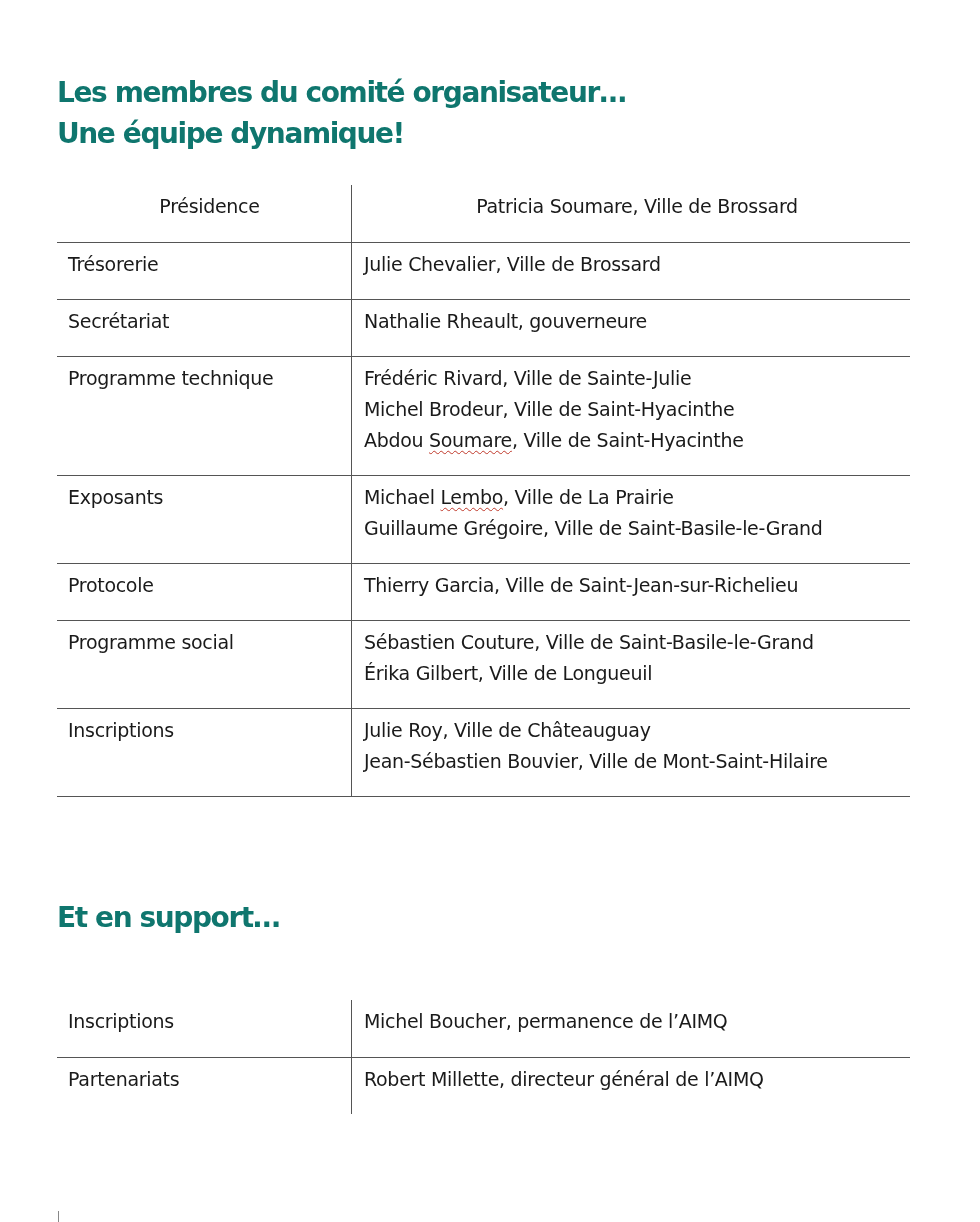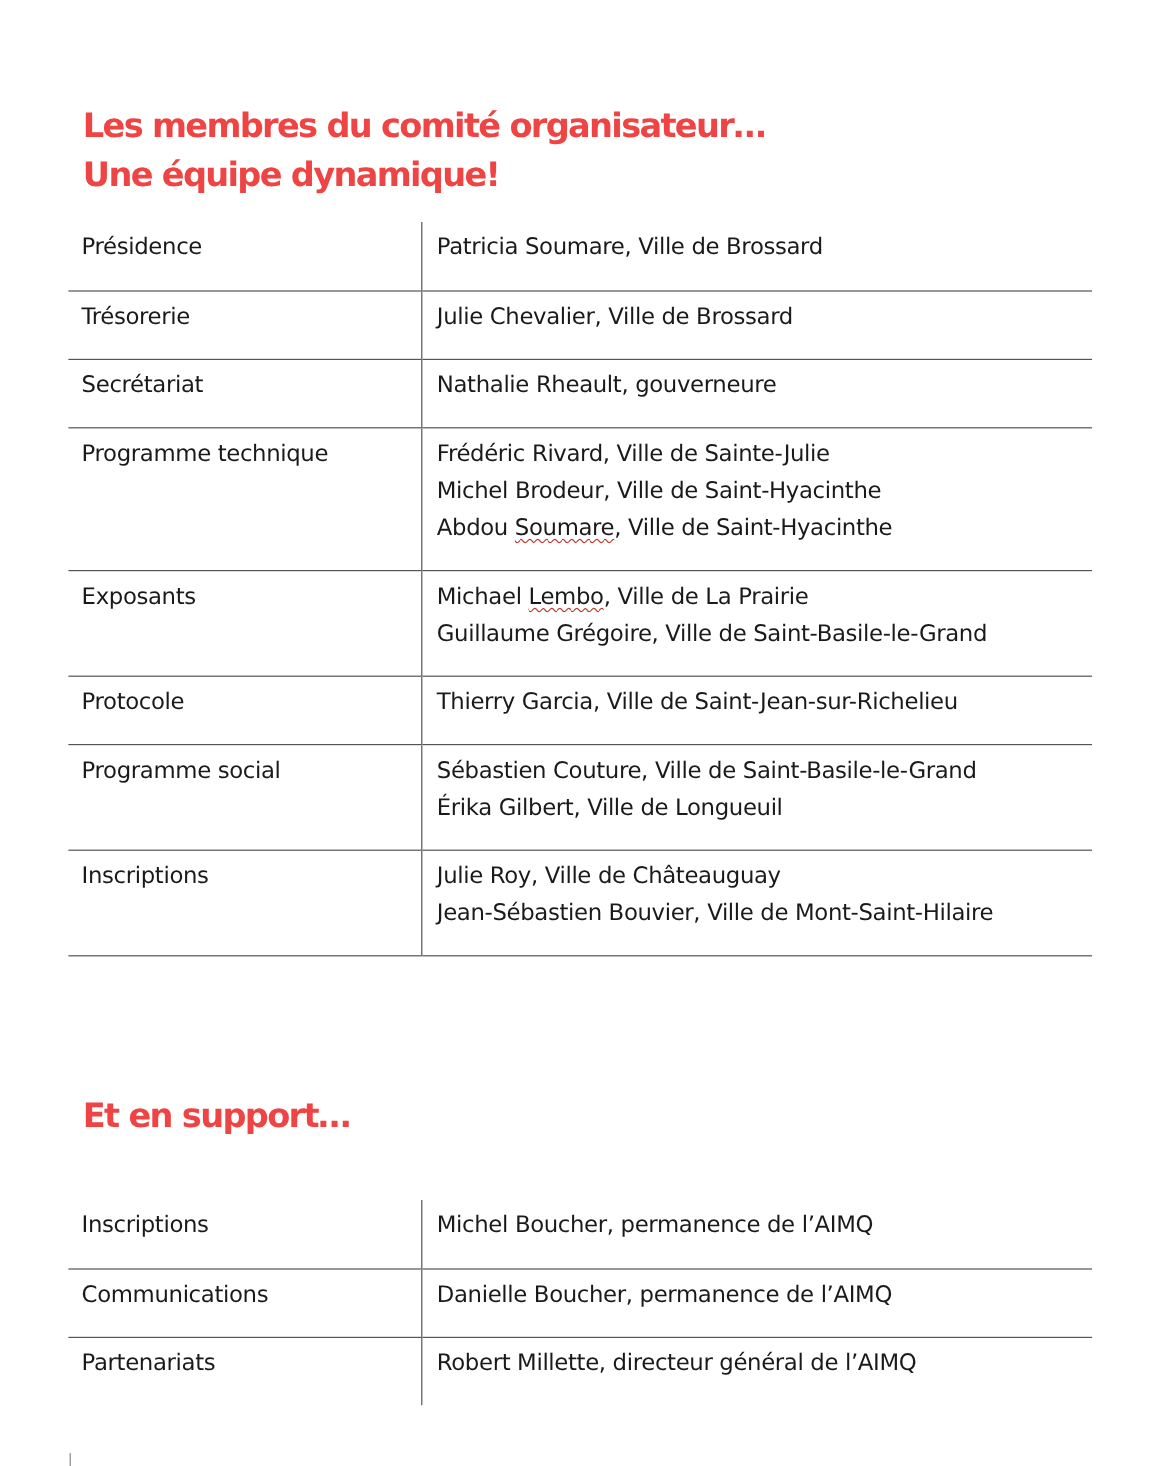--- a/index.html
+++ b/index.html
@@ -1,17 +1,17 @@
 <!DOCTYPE html>
 <html><head>
 <meta charset="utf-8">
 <style>
   html, body { margin:0; padding:0; background:#ffffff; }
   body { width:980px; height:1222px; position:relative; overflow:hidden; font-family:"DejaVu Sans", sans-serif; color:#1a1a1a; }
-  .title { position:absolute; left:57px; margin:12px; color:#ef4444; font-family:"DejaVu Sans", sans-serif; font-weight:bold; font-size:28px; letter-spacing:-1.4px; line-height:41px; }
+  .title { position:absolute; left:57px; margin:0; color:#0f766e; font-family:"DejaVu Sans", sans-serif; font-weight:bold; font-size:28px; letter-spacing:-1.4px; line-height:41px; }
   .title1 { top:72px; }
   .title2 { top:897px; }
   table.roster { position:absolute; left:57px; width:853px; border-collapse:collapse; font-family:"DejaVu Sans", sans-serif; font-size:19px; letter-spacing:-0.3px; }
   table.roster td { vertical-align:top; padding:6px 0 0 0; line-height:31px; }
   table.roster td.role { width:283px; padding-left:11px; }
   table.roster td.people { border-left:1px solid #555; padding-left:12px; }
   table.roster tr { border-bottom:1px solid #555; }
   table.roster tr:last-child { border-bottom:1px solid #555; }
   table.support tr:last-child { border-bottom:none; }
   .t1 { top:185px; }
@@ -23,21 +23,21 @@
 </head>
 <body>
 
 <h1 class="title title1">
   <span>Les membres du comité organisateur…</span><br>
   <span>Une équipe dynamique!</span>
 </h1>
 
 <table class="roster t1">
   <tbody id="committee-body">
-      <tr style="height: 57px;">
+      <tr style="height: 57px; text-align: center;">
         <td class="role">Présidence</td>
         <td class="people">
           <span class="person">Patricia Soumare, Ville de Brossard</span>
         </td>
       </tr>
       <tr style="height: 57px;">
         <td class="role">Trésorerie</td>
         <td class="people">
           <span class="person">Julie Chevalier, Ville de Brossard</span>
         </td>
@@ -90,26 +90,20 @@
 
 <table class="roster support t2">
   <tbody id="support-body">
       <tr style="height: 57px;">
         <td class="role">Inscriptions</td>
         <td class="people">
           <span class="person">Michel Boucher, permanence de l’AIMQ</span>
         </td>
       </tr>
       <tr style="height: 57px;">
-        <td class="role">Communications</td>
-        <td class="people">
-          <span class="person">Danielle Boucher, permanence de l’AIMQ</span>
-        </td>
-      </tr>
-      <tr style="height: 57px;">
         <td class="role">Partenariats</td>
         <td class="people">
           <span class="person">Robert Millette, directeur général de l’AIMQ</span>
         </td>
       </tr>
     </tbody>
 </table>
 
 <div class="cursor"></div>
 

